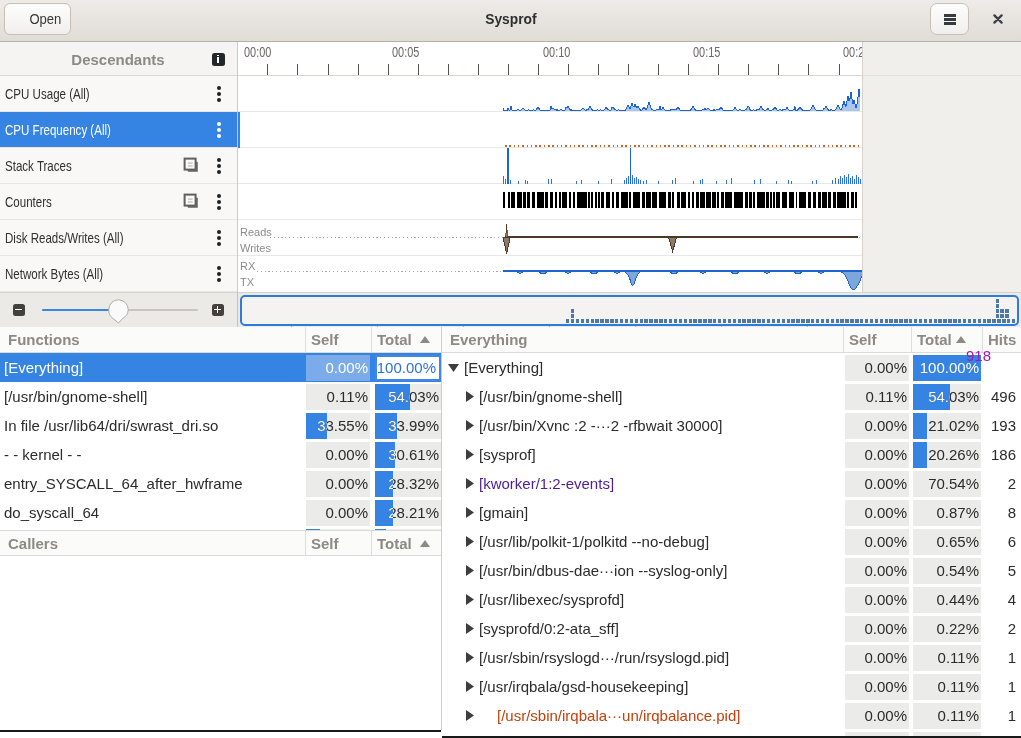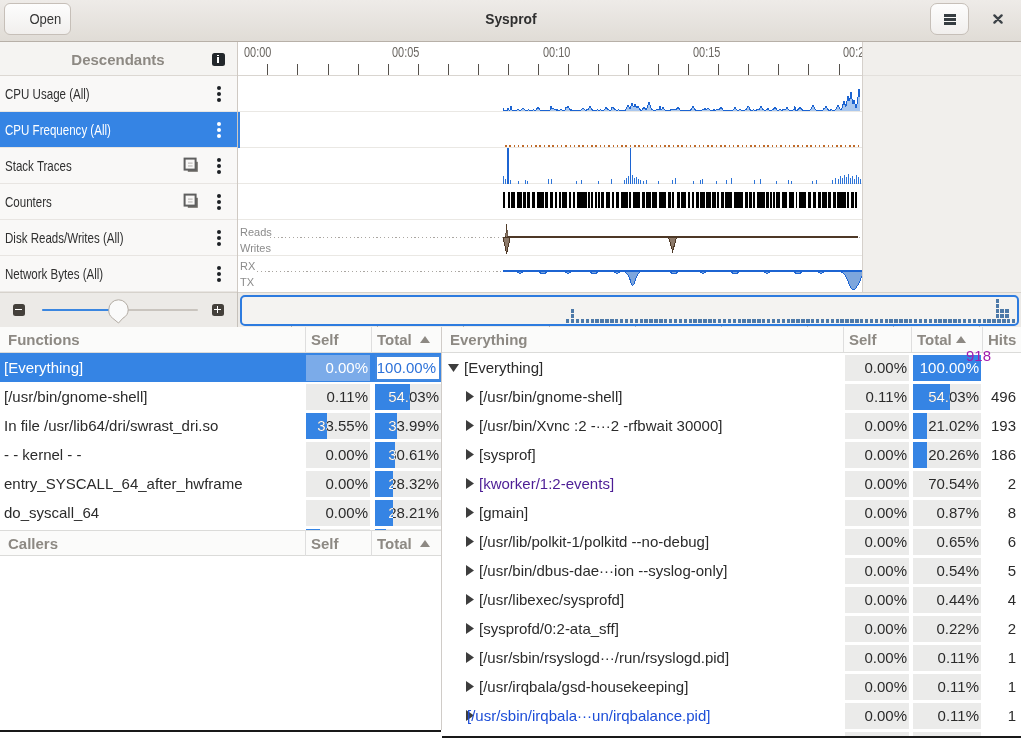--- a/index.html
+++ b/index.html
@@ -597,21 +597,21 @@
   </svg>
 <div style="position:absolute;left:479px;top:672px;height:29px;line-height:29px;color:#2b2b2b;white-space:nowrap;">[/usr/irqbala/gsd-housekeeping]</div>
 <div style="position:absolute;left:845.0px;top:673.5px;width:64.0px;height:26px;background:#ebebea;"></div>
 <div style="position:absolute;left:845.0px;top:673.5px;width:62.0px;height:26px;line-height:26px;text-align:right;color:#2b2b2b;">0.00%</div>
 <div style="position:absolute;left:913.0px;top:673.5px;width:68.0px;height:26px;background:#ebebea;"></div>
 <div style="position:absolute;left:913.0px;top:673.5px;width:66.0px;height:26px;line-height:26px;text-align:right;color:#2b2b2b;">0.11%</div>
 <div style="position:absolute;left:941px;top:672px;width:75px;height:29px;line-height:29px;text-align:right;color:#2b2b2b;">1</div>
 <svg style="position:absolute;left:466px;top:710.0px" width="8" height="11">
     <path d="M0,0 L8,5.5 L0,11 Z" fill="#3d3d3d"></path>
   </svg>
-<div style="position:absolute;left:467px;top:701px;height:29px;line-height:29px;color:#1d4ed8;white-space:nowrap;">[/usr/sbin/irqbala···un/irqbalance.pid]</div>
+<div style="position:absolute;left:497px;top:701px;height:29px;line-height:29px;color:#c2410c;white-space:nowrap;">[/usr/sbin/irqbala···un/irqbalance.pid]</div>
 <div style="position:absolute;left:845.0px;top:702.5px;width:64.0px;height:26px;background:#ebebea;"></div>
 <div style="position:absolute;left:845.0px;top:702.5px;width:62.0px;height:26px;line-height:26px;text-align:right;color:#2b2b2b;">0.00%</div>
 <div style="position:absolute;left:913.0px;top:702.5px;width:68.0px;height:26px;background:#ebebea;"></div>
 <div style="position:absolute;left:913.0px;top:702.5px;width:66.0px;height:26px;line-height:26px;text-align:right;color:#2b2b2b;">0.11%</div>
 <div style="position:absolute;left:941px;top:701px;width:75px;height:29px;line-height:29px;text-align:right;color:#2b2b2b;">1</div>
 <div style="position:absolute;left:845.0px;top:731.5px;width:64.0px;height:4.5px;background:#ebebea;"></div>
 <div style="position:absolute;left:913.0px;top:731.5px;width:68.0px;height:4.5px;background:#ebebea;"></div>
 
 <div class="abs" style="left:441px;top:327px;width:1px;height:403px;background:#d0ccc8;"></div>
 <div class="abs" style="left:0;top:729.5px;width:441px;height:2px;background:#191919;"></div>

